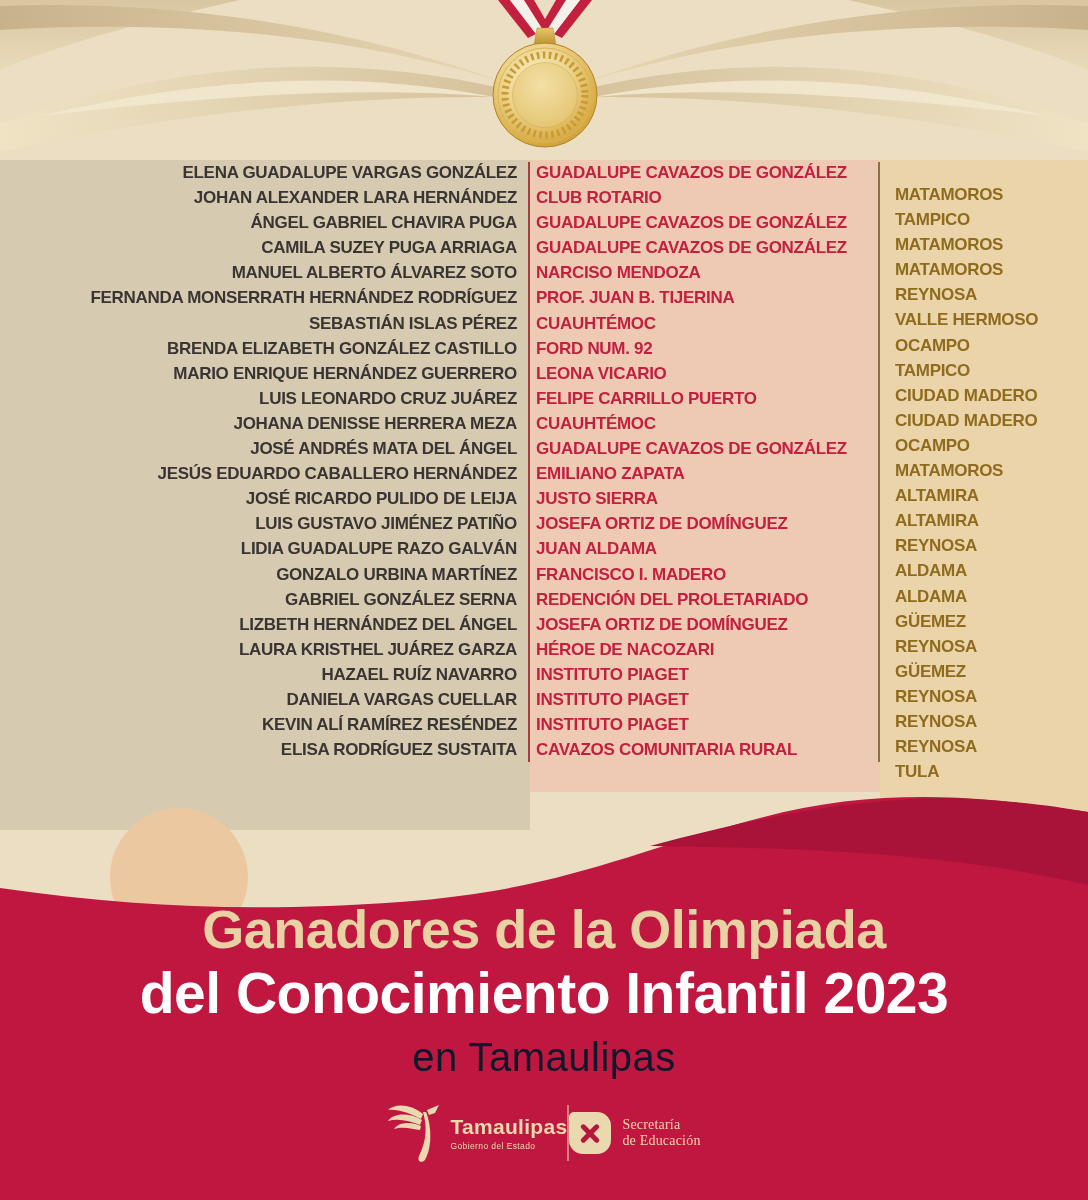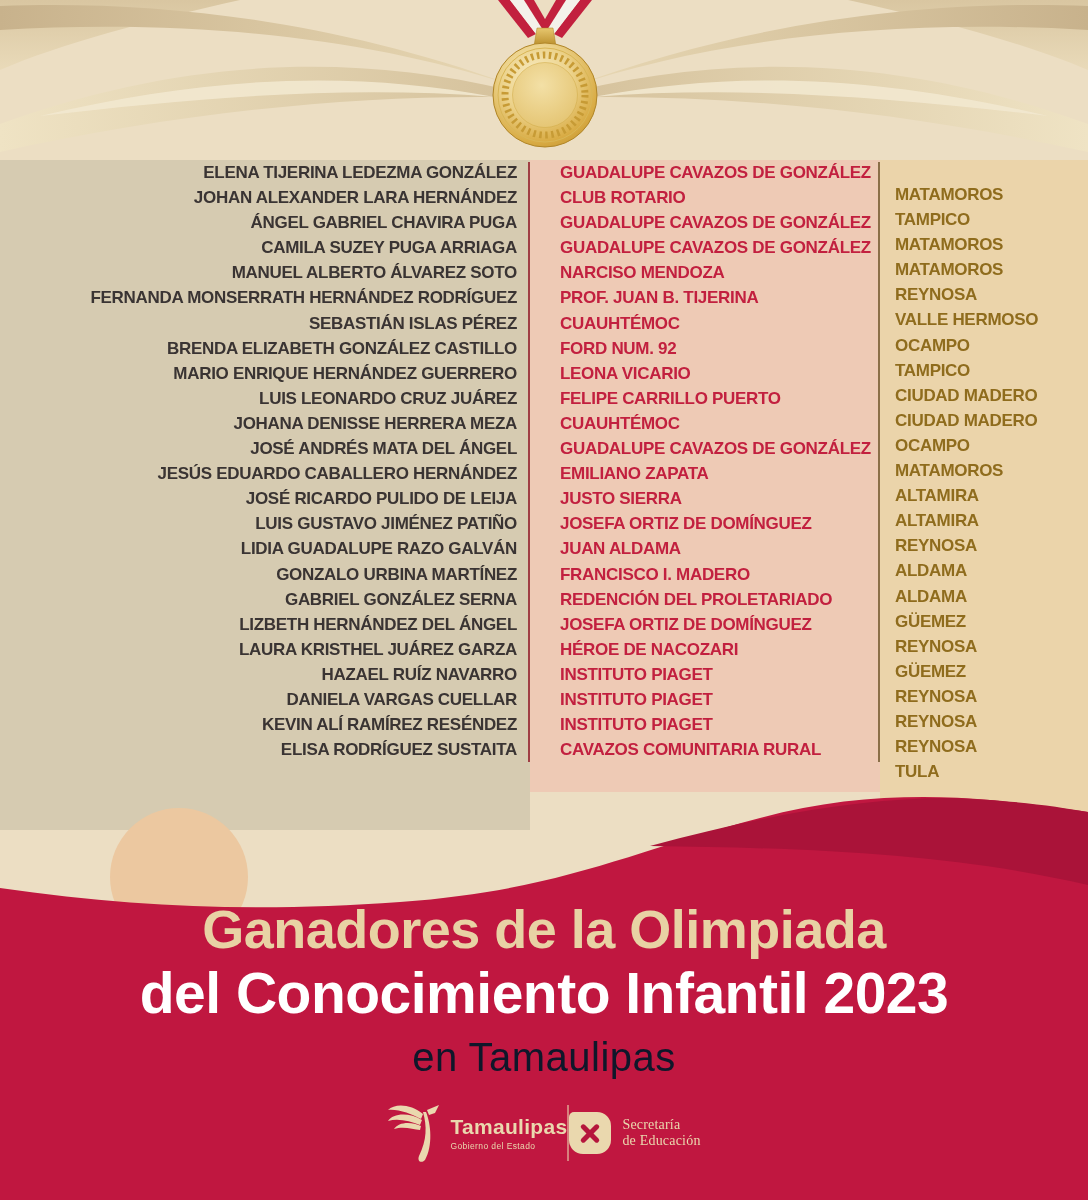--- a/index.html
+++ b/index.html
@@ -20,21 +20,21 @@
   .sep{position:absolute;top:162px;width:2px;height:600px;}
   .sep1{left:528px;background:#a03e44;}
   .sep2{left:878px;background:#8b6f48;}
   #rows{position:absolute;left:0;top:160px;width:1088px;}
   .row{display:flex;height:25.1px;align-items:center;}
   .cell{
     box-sizing:border-box;white-space:nowrap;overflow:visible;
     font-weight:bold;font-size:17px;line-height:25.1px;letter-spacing:-0.3px;
   }
   .c-student{width:530px;text-align:right;padding-right:13px;color:#3a3433;}
-  .c-school{width:350px;padding-left:30px;color:#c2203f;}
+  .c-school{width:350px;padding-left:6px;color:#c2203f;}
   .c-city{flex:1;padding-left:15px;color:#8f6c1d;margin-top:44px;}
   
   .peach-circle{
     position:absolute;left:110px;top:808px;width:138px;height:138px;
     border-radius:50%;background:#ecc8a0;
   }
   #banner-svg{left:0;top:760px;}
   .banner-text{position:absolute;left:0;width:1088px;text-align:center;color:#fff;}
   .bt1{top:898px;font-size:54px;font-weight:bold;color:#e8d2a4;letter-spacing:-0.5px;}
   .bt2{top:960px;font-size:57px;font-weight:bold;color:#ffffff;letter-spacing:-0.5px;}
@@ -127,21 +127,21 @@
   </svg>
 
   <div class="band band1"></div>
   <div class="band band2"></div>
   <div class="band band3"></div>
   <div class="sep sep1"></div>
   <div class="sep sep2"></div>
 
   <div id="rows">
     <div class="row">
-      <div class="cell c-student">ELENA TIJERINA LEDEZMA GONZÁLEZ</div>
+      <div class="cell c-student">ELENA GUADALUPE VARGAS GONZÁLEZ</div>
       <div class="cell c-school">GUADALUPE CAVAZOS DE GONZÁLEZ</div>
       <div class="cell c-city">MATAMOROS</div>
     </div>
 
     <div class="row">
       <div class="cell c-student">JOHAN ALEXANDER LARA HERNÁNDEZ</div>
       <div class="cell c-school">CLUB ROTARIO</div>
       <div class="cell c-city">TAMPICO</div>
     </div>
 

